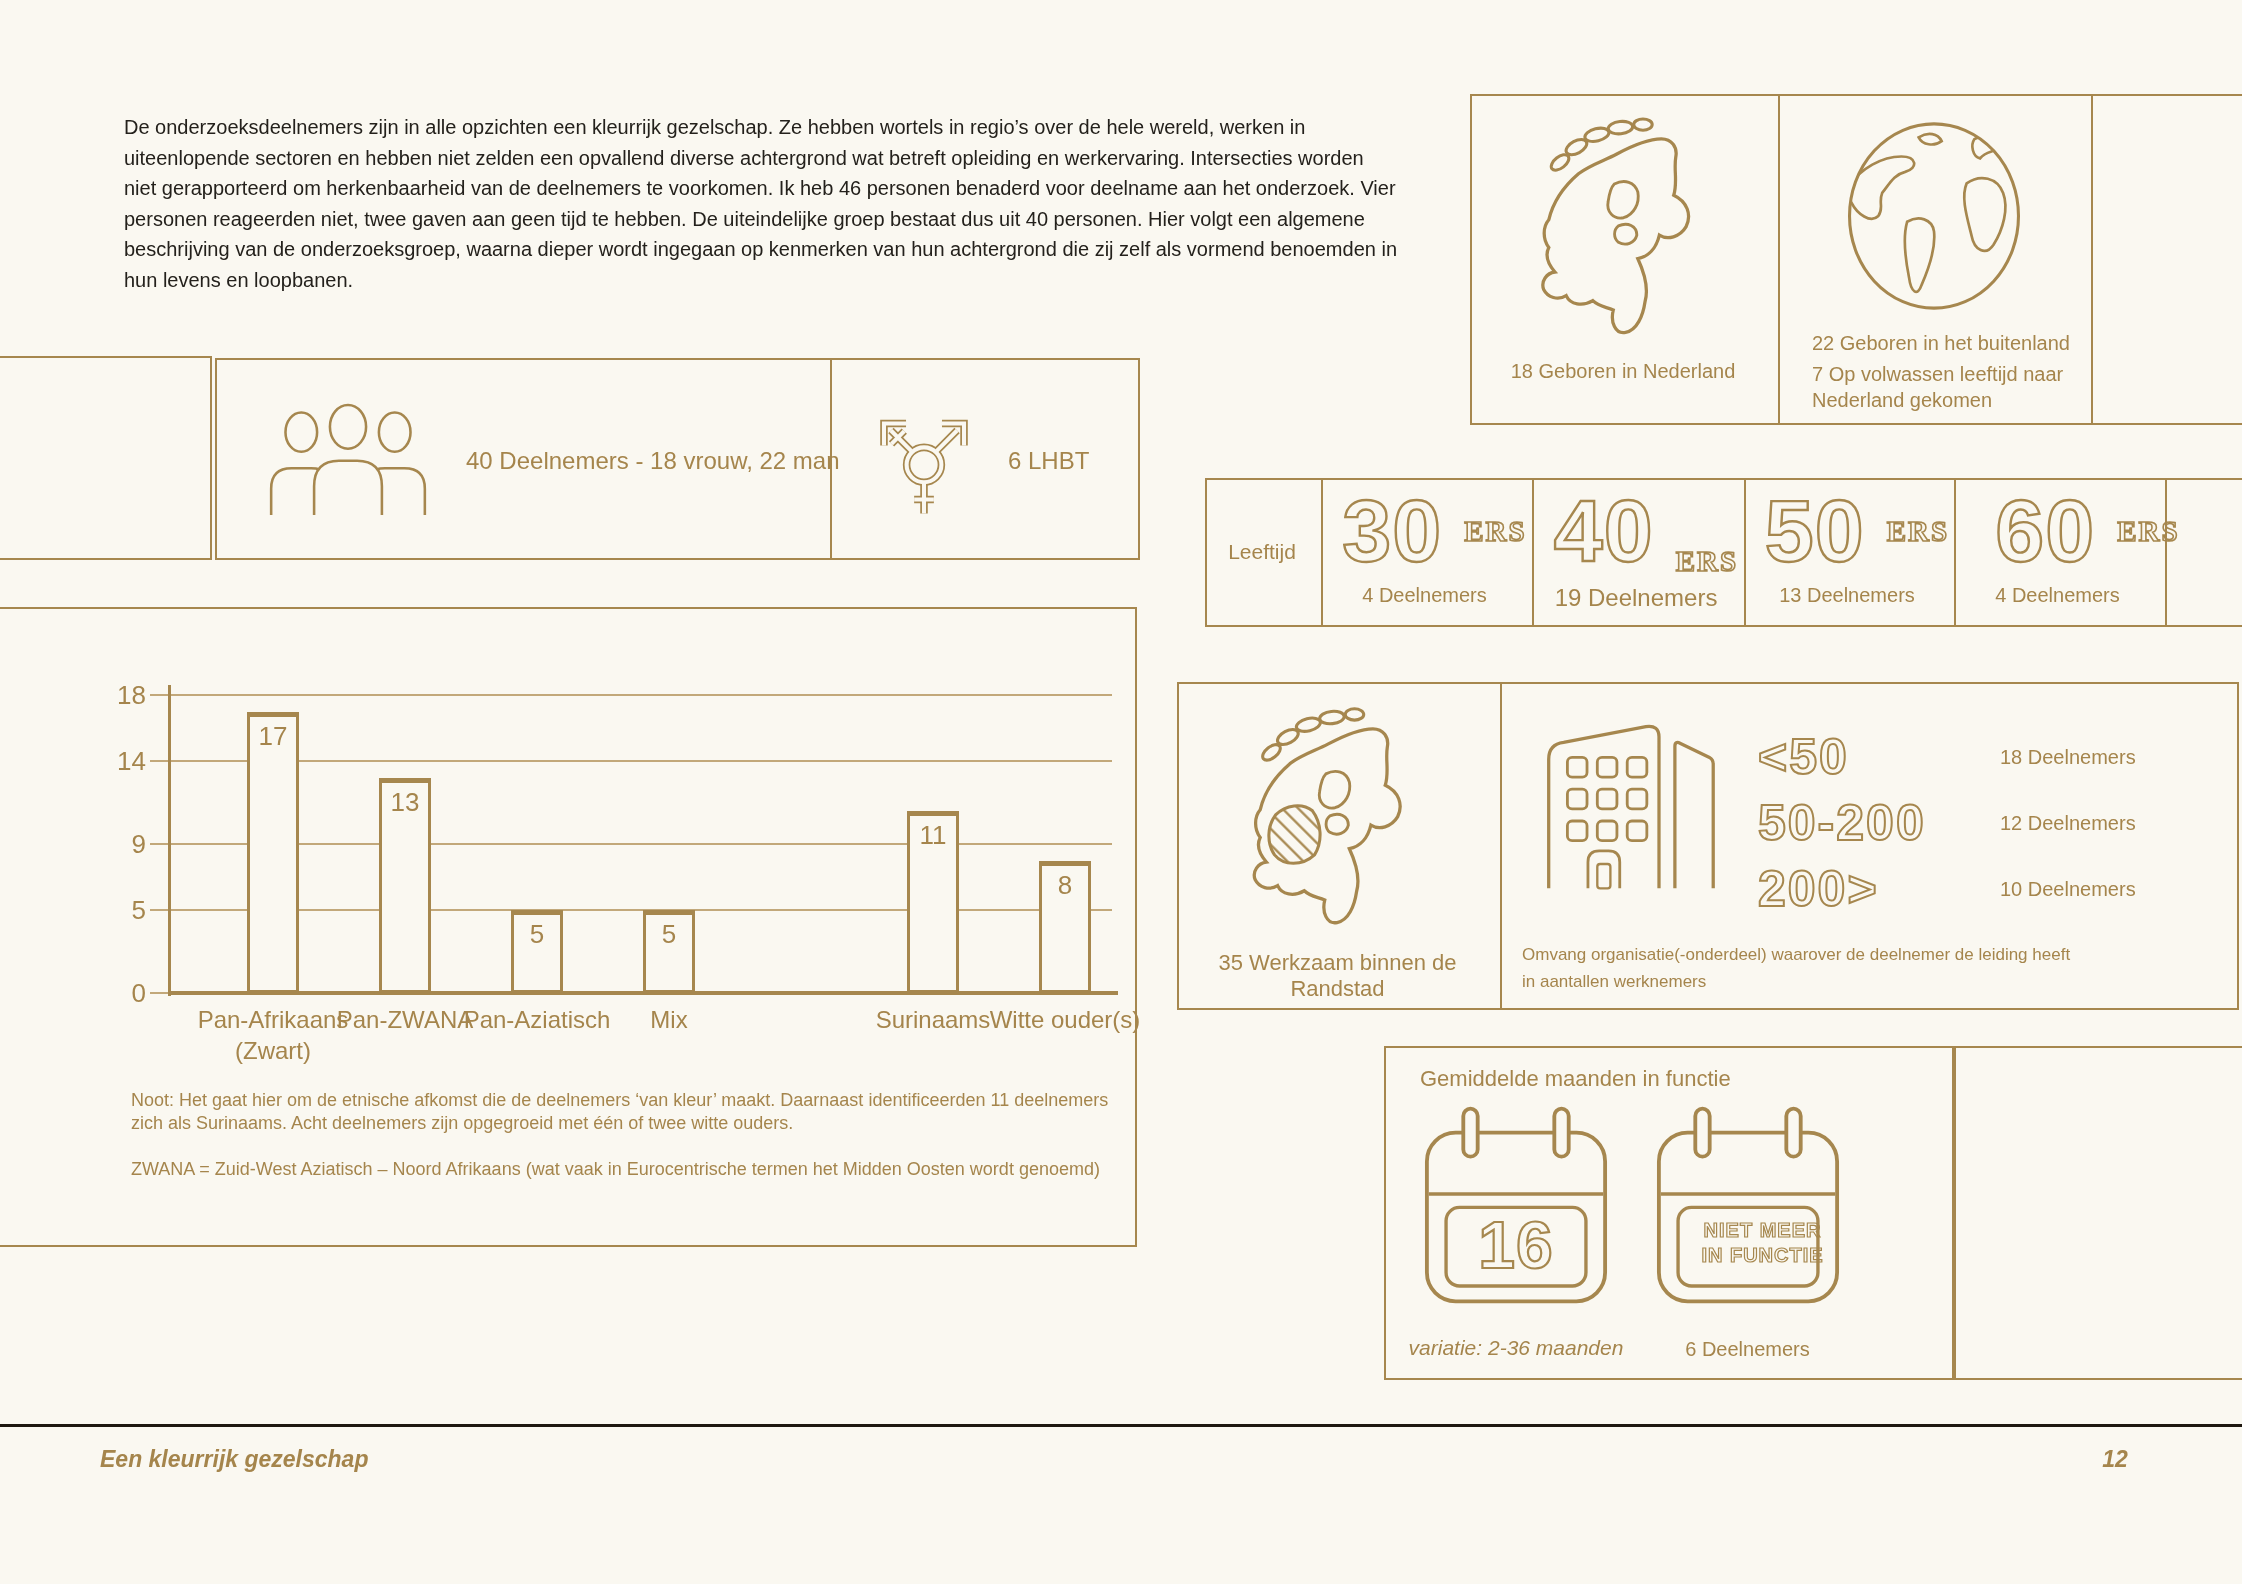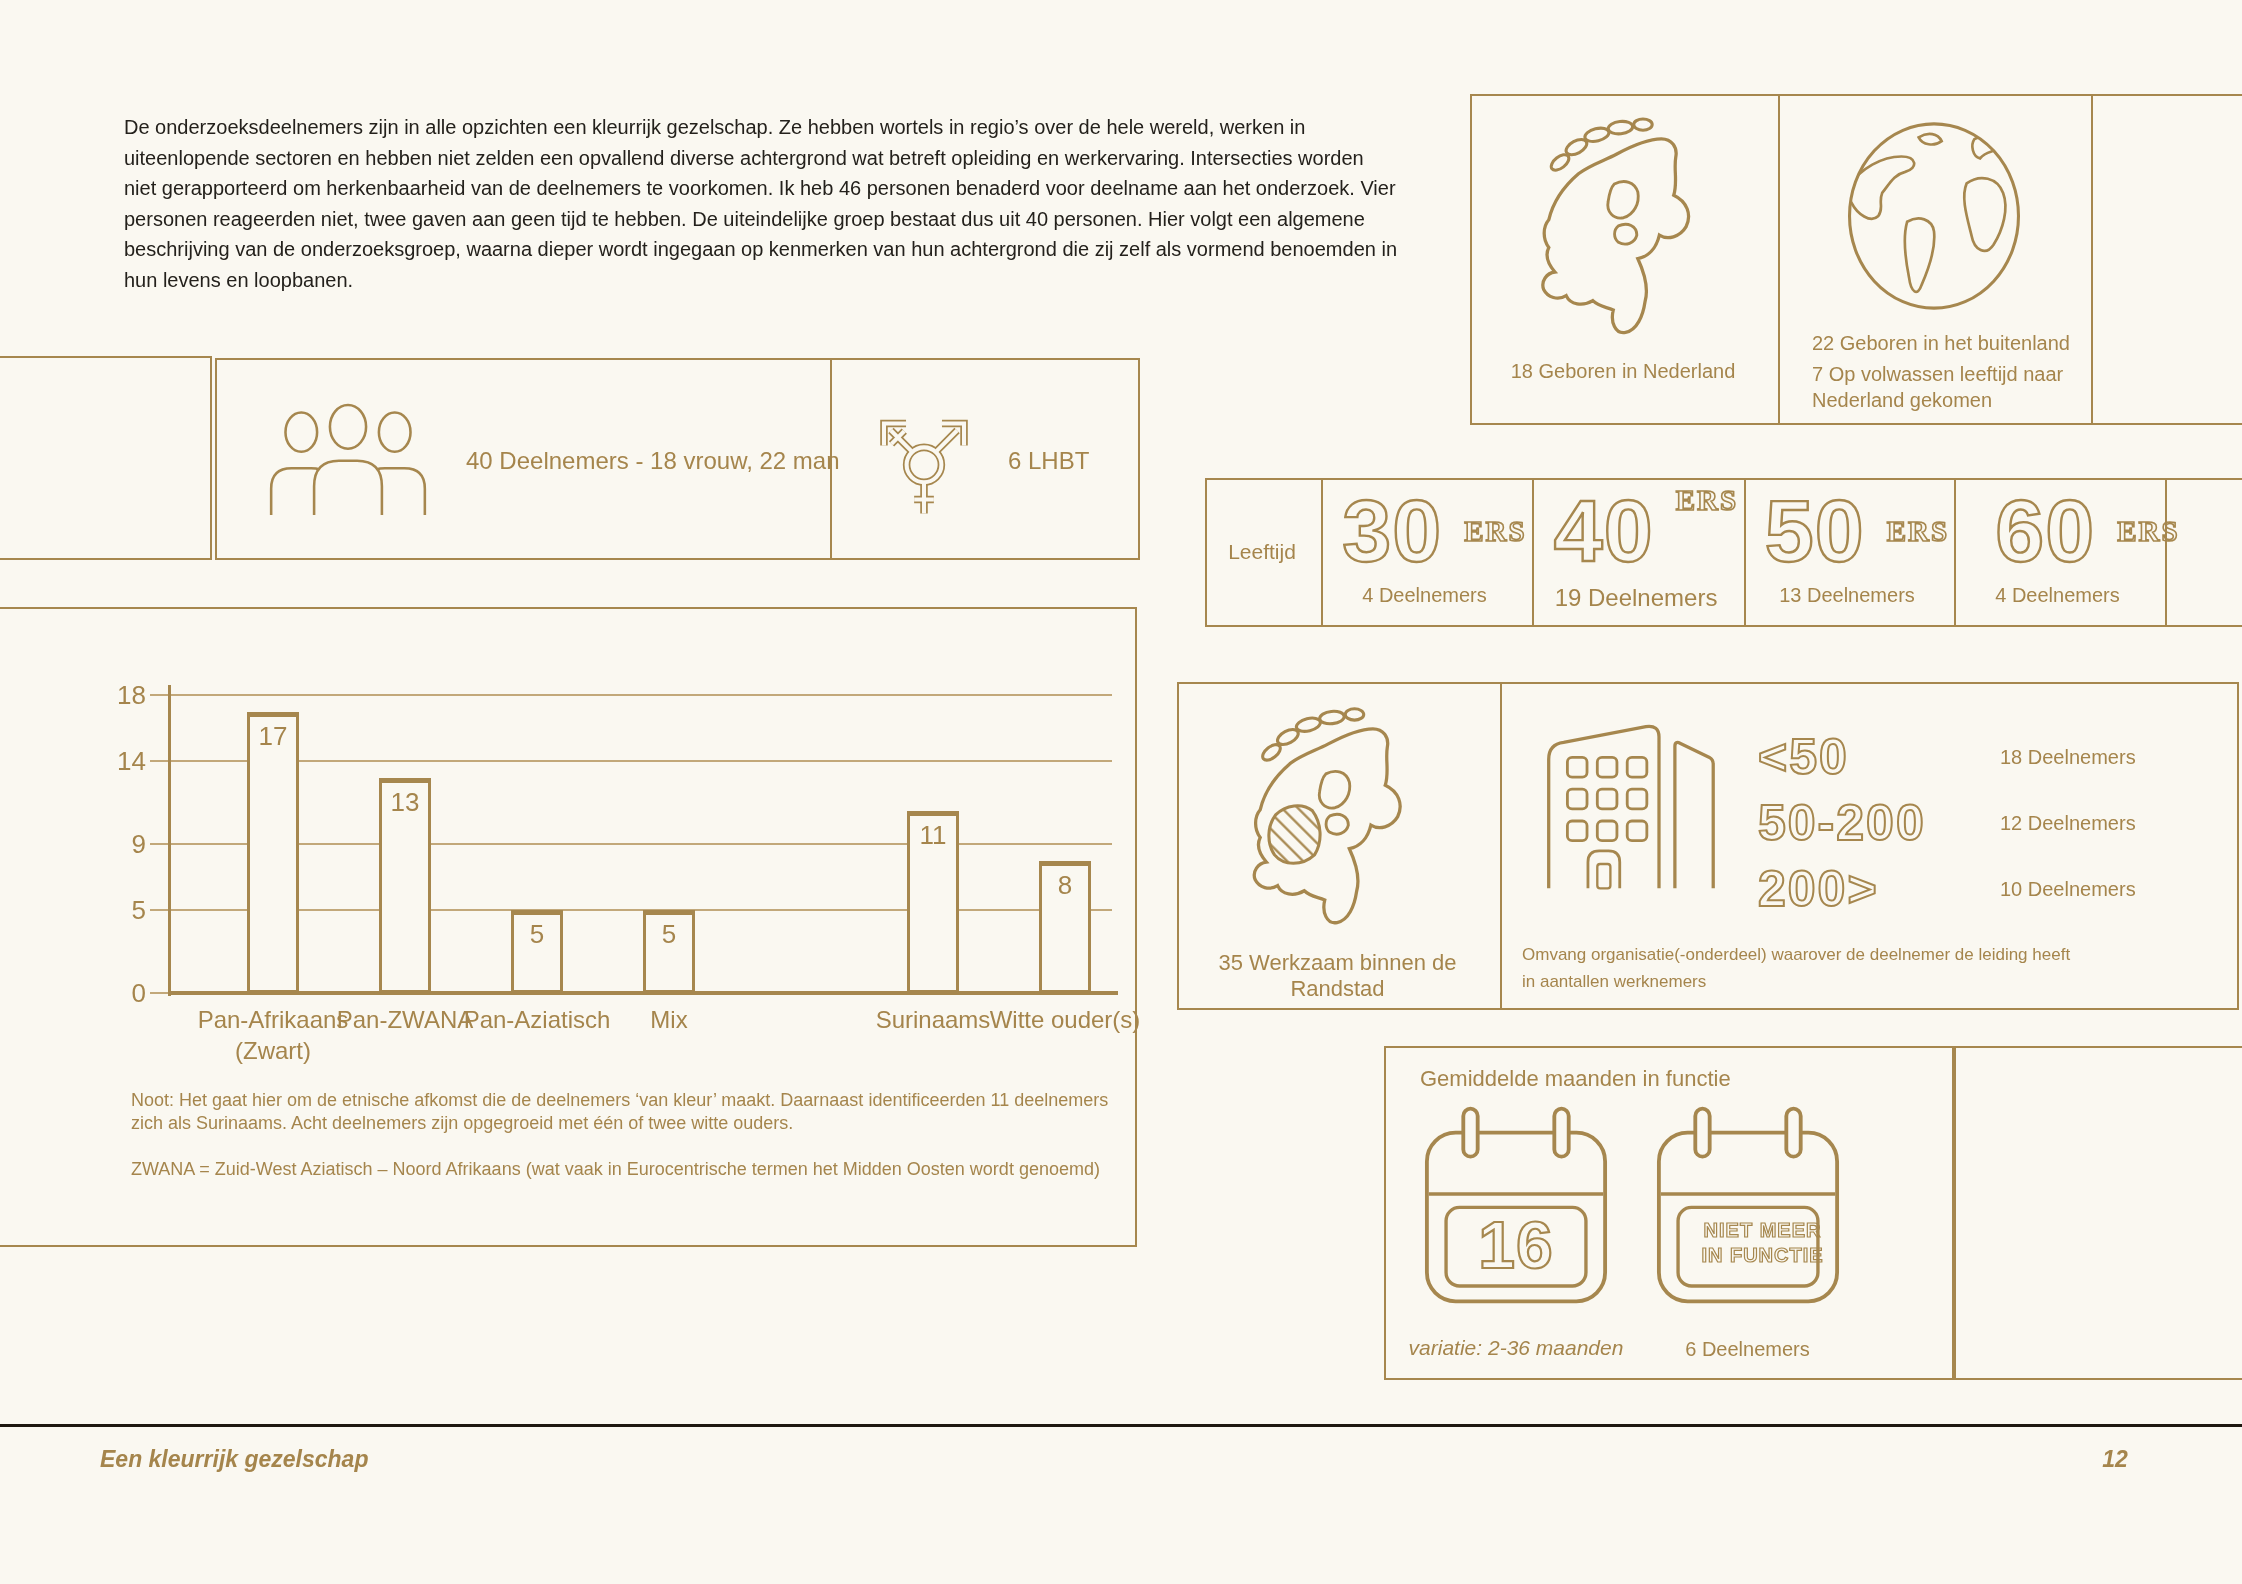--- a/index.html
+++ b/index.html
@@ -144,21 +144,21 @@
 <div class="abs cap center" style="left:1205px;top:540px;width:114px;font-size:21px;">Leeftijd</div>
 
 <div class="abs" style="left:1321px;top:486px;width:207px;">
   <div style="display:flex;justify-content:center;align-items:center;">
     <span class="outline big-num">30</span>
     <span class="outline ers">ERS</span>
   </div>
   <div class="cap center" style="font-size:20px;margin-top:8px;">4 Deelnemers</div>
 </div>
 <div class="abs" style="left:1532px;top:486px;width:208px;">
-  <div style="display:flex;justify-content:center;align-items:flex-start;">
+  <div style="display:flex;justify-content:center;align-items:flex-end;">
     <span class="outline big-num">40</span>
     <span class="outline ers">ERS</span>
   </div>
   <div class="cap center" style="font-size:24px;margin-top:8px;">19 Deelnemers</div>
 </div>
 <div class="abs" style="left:1744px;top:486px;width:206px;">
   <div style="display:flex;justify-content:center;align-items:center;">
     <span class="outline big-num">50</span>
     <span class="outline ers">ERS</span>
   </div>

